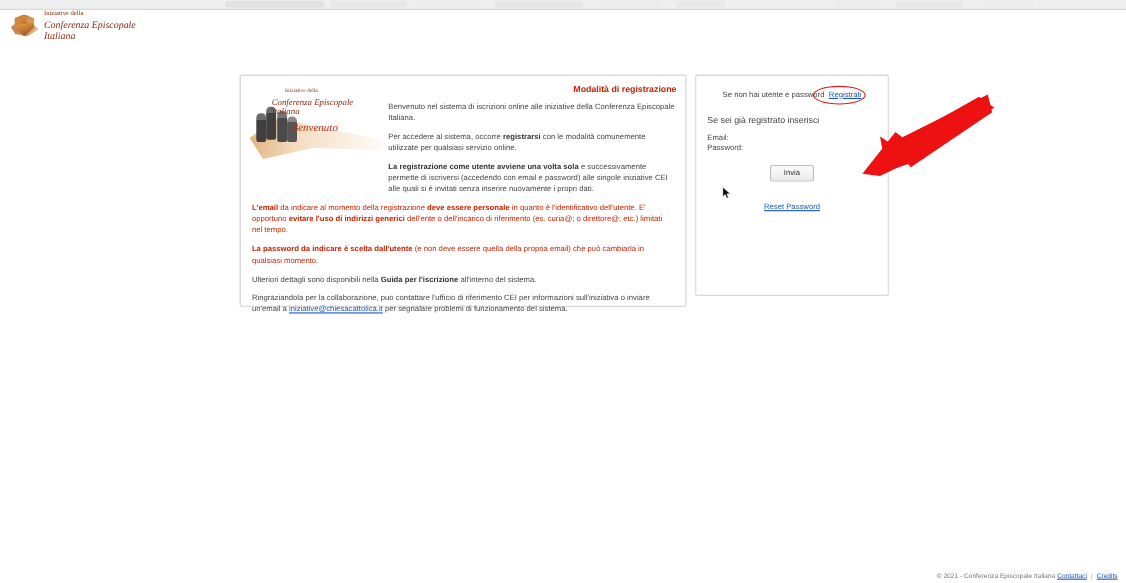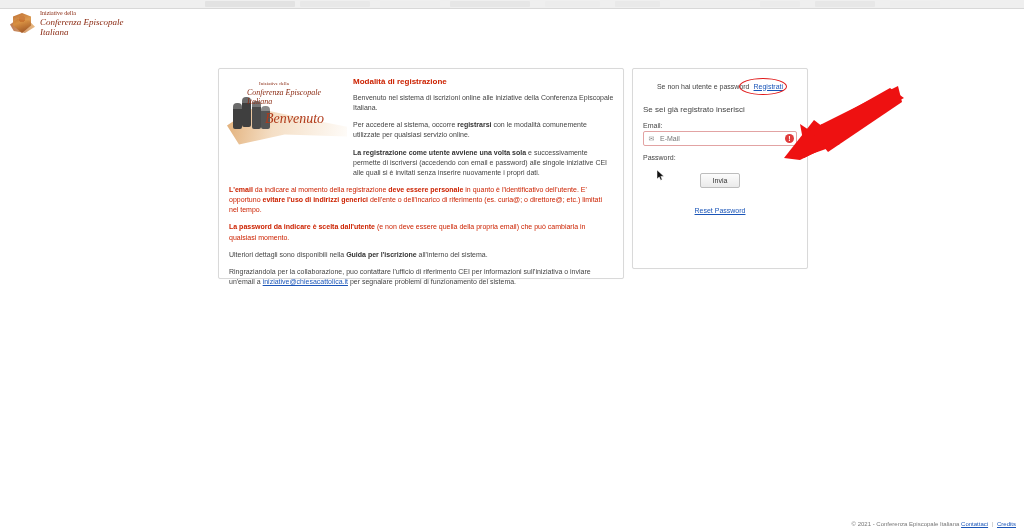--- a/index.html
+++ b/index.html
@@ -137,21 +137,21 @@
     font-family: "Liberation Serif", serif;
     font-style: italic;
     font-size: 8px;
     color: #8a2a12;
   }
   .illus .benvenuto {
     position: absolute;
     left: 38px; top: 36px;
     font-family: "Liberation Serif", serif;
     font-style: italic;
-    font-size: 14px;
+    font-size: 10px;
     color: #b03a1a;
   }
   .illus .swoosh {
     position: absolute;
     left: 0px; top: 24px;
     width: 120px; height: 48px;
     background: linear-gradient(100deg, rgba(220,160,95,.85) 0%, rgba(236,196,150,.55) 40%, rgba(250,235,215,.15) 100%);
     clip-path: polygon(0% 55%, 22% 18%, 60% 38%, 100% 58%, 100% 78%, 48% 74%, 10% 95%);
   }
   .illus .figures {
@@ -171,21 +171,21 @@
   .illus .fig.f4 { left: 30px; top: 13px; height: 23px; background: linear-gradient(180deg,#8a8a8a 0 5px,#555 5px 100%); }
 
   .info-right {
     flex: 1 1 auto;
     padding-left: 6px;
   }
   .modalita-title {
     color: #cc2200;
     font-size: 8px;
     font-weight: bold;
-    text-align: left;
+    text-align: right;
     margin: 2px 0 7px 0;
   }
   .para {
     font-size: 7px;
     line-height: 1.45;
     color: #444;
     margin: 0 0 7px 0;
   }
   .info-bottom {
     padding: 0 10px 6px 10px;
@@ -402,25 +402,20 @@
   <div class="login-inner">
     <div class="row-reg">
       <span>Se non hai utente e password</span>
       <span class="reg-link">Registrati</span>
       <div class="reg-ellipse"></div>
     </div>
 
     <div class="sub-title">Se sei già registrato inserisci</div>
 
     <div class="field-label">Email:</div>
-    <div class="field">
-      <span class="pre-icon">✉</span>
-      <input type="text" placeholder="E-Mail" style="">
-      <span class="warn">!</span>
-    </div>
 
     <div class="field-label">Password:</div>
 
     <div class="btn-row">
       <button class="btn-invia">Invia</button>
     </div>
 
     <div class="reset-row">
       <span class="reset-link">Reset Password</span>
     </div>

